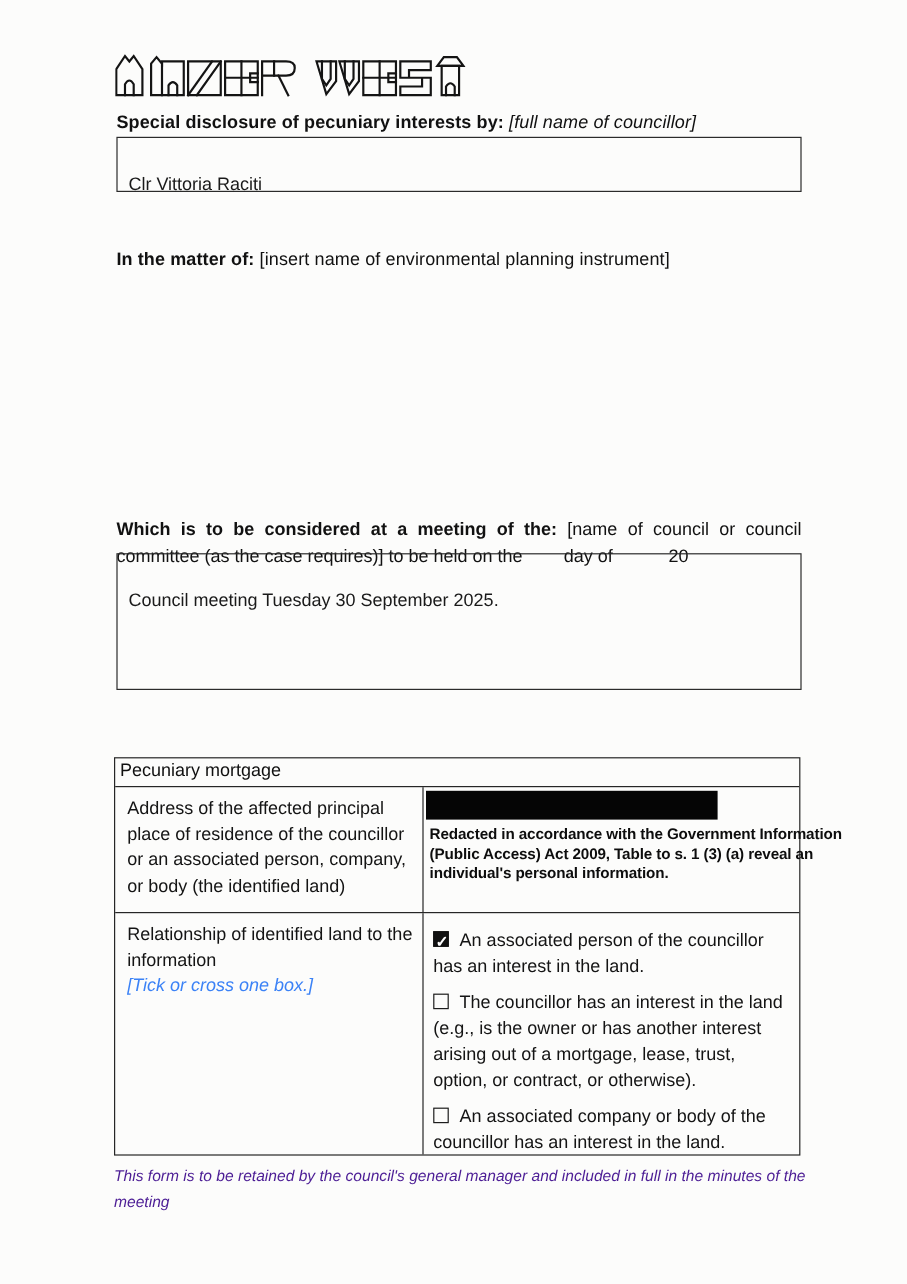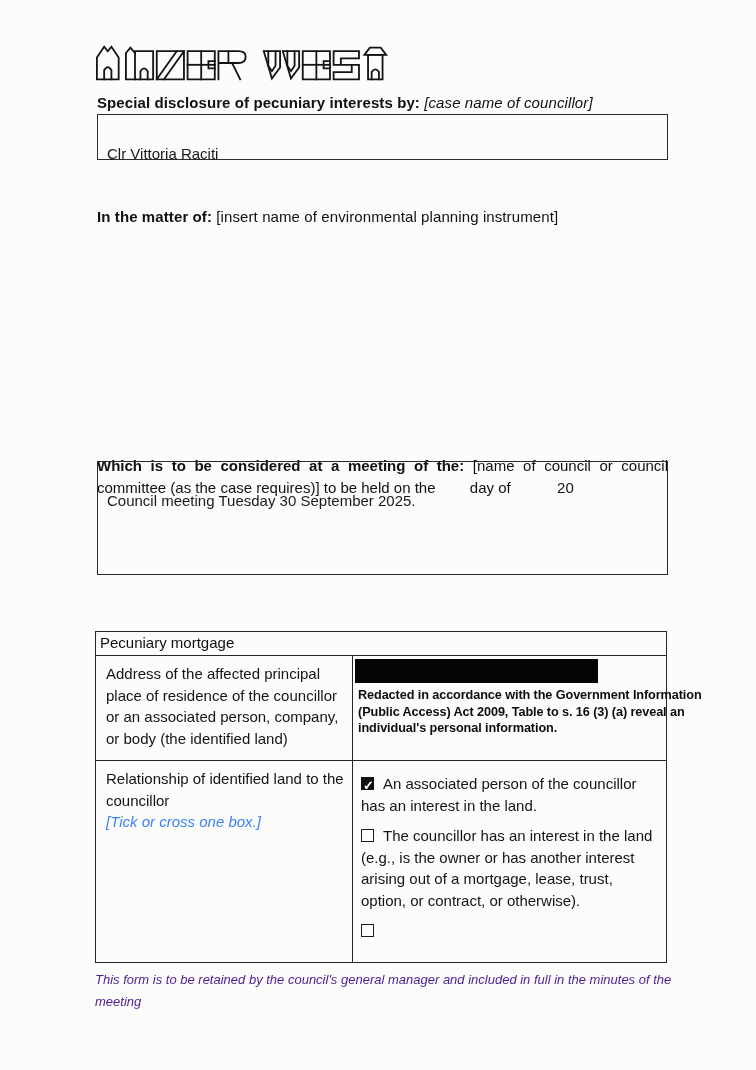--- a/index.html
+++ b/index.html
@@ -21,21 +21,21 @@
   .lbl-bold{font-weight:700;}
   .lbl-hint-italic{font-style:italic;}
   
   .box{position:absolute;left:97px;width:569px;border:1.6px solid #2b2b2b;background:transparent;}
   .box .fill-value{font-family:"Liberation Sans",sans-serif;font-size:15px;color:#1a1a1a;padding:6px 9px;line-height:21px;margin-top:22px;}
   #name-box{top:114px;height:44px;}
   #matter-box{top:199px;height:206px;}
   #matter-box .fill-value{padding:14px 12px;max-width:505px;letter-spacing:.2px;}
   #meeting-box{top:461px;height:112px;}
   
-  .meeting-par{position:absolute;left:97px;top:455px;width:571px;font-size:15px;line-height:21.5px;text-align:justify;color:#111;}
+  .meeting-par{position:absolute;left:97px;top:431px;width:571px;font-size:15px;line-height:21.5px;text-align:justify;color:#111;}
   .spacer-sm{display:inline-block;width:26px;}
   .spacer-md{display:inline-block;width:38px;}
   
   .ptable{position:absolute;left:95px;top:631px;width:572px;height:332px;border:1.8px solid #262626;box-sizing:border-box;}
   .t-header{height:23px;border-bottom:1.4px solid #262626;font-size:15px;line-height:22px;padding-left:4px;color:#101010;}
   .t-row{display:flex;border-bottom:1.4px solid #262626;box-sizing:border-box;}
   .t-row:last-child{border-bottom:none;}
   .t-cell-l{width:257px;min-width:257px;border-right:1.4px solid #262626;box-sizing:border-box;padding:7px 8px 0 10px;font-size:15px;line-height:21.5px;color:#141414;}
   .t-cell-r{flex:1;position:relative;box-sizing:border-box;overflow:visible;}
   #row-address{height:105px;}
@@ -93,21 +93,21 @@
       <path d="M290,8 L262,8 L262,23 L282,23 L282,31 L262,31 L262,39 L290,39 L290,23 L270,23 L270,16 L290,16 Z"></path>
 
       <path d="M296,12 L302,4 L314,4 L320,12 Z"></path>
       <path d="M300,12 L316,12 L316,39 L300,39 Z"></path>
       <path d="M304,39 L304,31 Q308,25 312,31 L312,39"></path>
     </svg>
   </div>
 
   <div class="field-label" style="top:93px;">
     <span class="lbl-bold">Special disclosure of pecuniary interests by:</span>
-    <span class="lbl-hint-italic">[case name of councillor]</span>
+    <span class="lbl-hint-italic">[full name of councillor]</span>
   </div>
   <div class="box" id="name-box">
     <div class="fill-value">Clr Vittoria Raciti</div>
   </div>
 
   <div class="field-label" style="top:184px;margin-top:23px;">
     <span class="lbl-bold">In the matter of:</span>
     <span>[insert name of environmental planning instrument]</span>
   </div>
 
@@ -123,39 +123,39 @@
     <div class="fill-value">Council meeting Tuesday 30 September 2025.</div>
   </div>
 
   <div class="ptable">
     <div class="t-header">Pecuniary mortgage</div>
 
     <div class="t-row" id="row-address">
       <div class="t-cell-l">Address of the affected principal place of residence of the councillor or an associated person, company, or body (the identified land)</div>
       <div class="t-cell-r">
         <div class="redaction-bar"></div>
-        <div class="redaction-note">Redacted in accordance with the Government Information (Public Access) Act 2009, Table to s. 16 (3) (a) reveal an individual's personal information.</div>
+        <div class="redaction-note">Redacted in accordance with the Government Information (Public Access) Act 2009, Table to s. 1 (3) (a) reveal an individual's personal information.</div>
       </div>
     </div>
 
     <div class="t-row" id="row-relationship">
       <div class="t-cell-l">
-        <div>Relationship of identified land to the councillor</div>
+        <div>Relationship of identified land to the information</div>
         <div class="hint-line">[Tick or cross one box.]</div>
       </div>
       <div class="t-cell-r">
         <div class="options">
           <div class="option">
             <span class="checkbox checked"></span><span>An associated person of the councillor has an interest in the land.</span>
           </div>
           <div class="option">
             <span class="checkbox"></span><span>The councillor has an interest in the land (e.g., is the owner or has another interest arising out of a mortgage, lease, trust, option, or contract, or otherwise).</span>
           </div>
           <div class="option">
-            <span class="checkbox"></span>
+            <span class="checkbox"></span><span>An associated company or body of the councillor has an interest in the land.</span>
           </div>
         </div>
       </div>
     </div>
   </div>
 
   <div class="footer-note">This form is to be retained by the council's general manager and included in full in the minutes of the meeting</div>
 
 </div>
 

